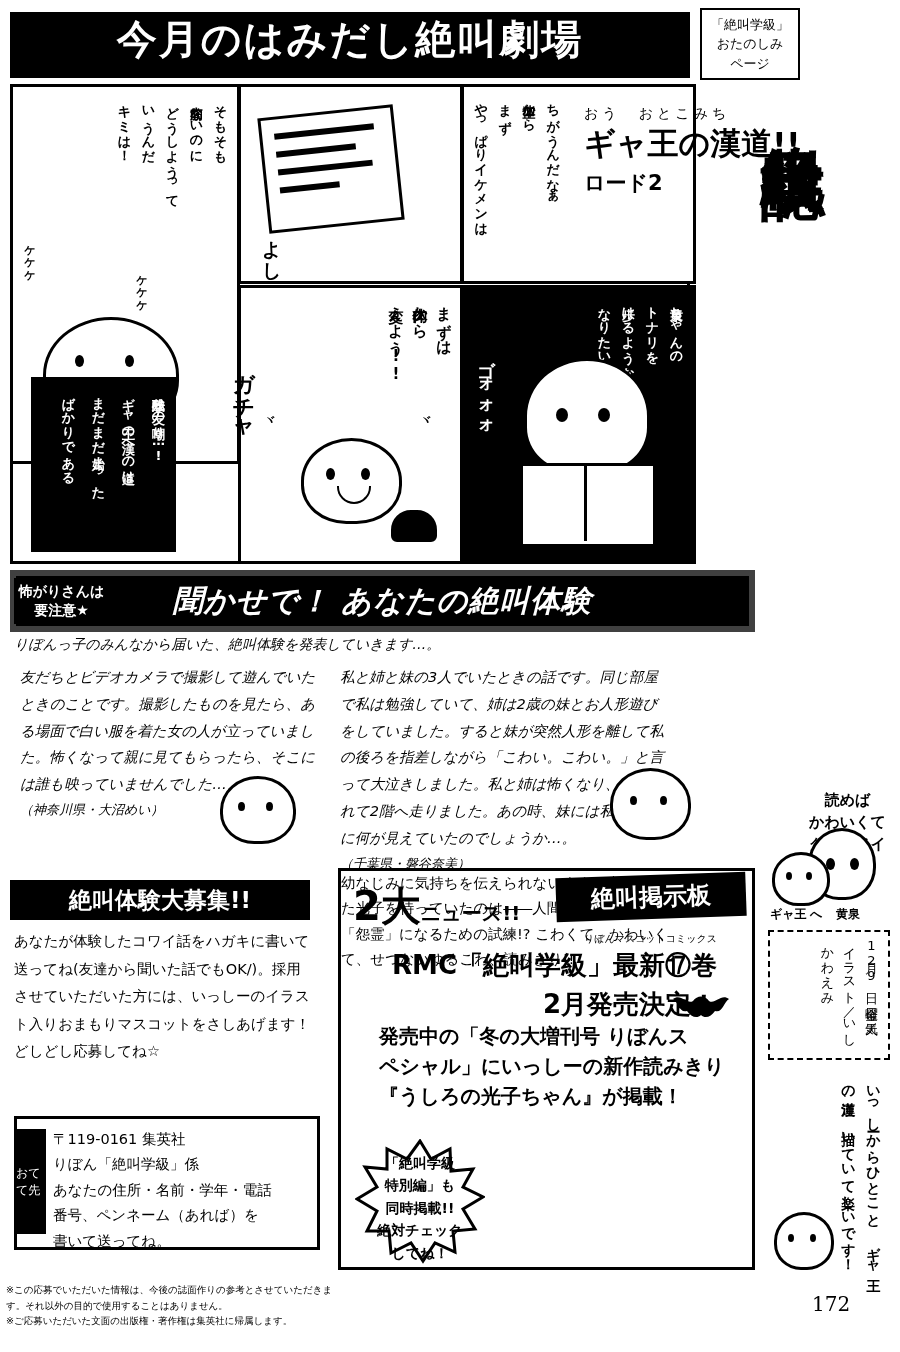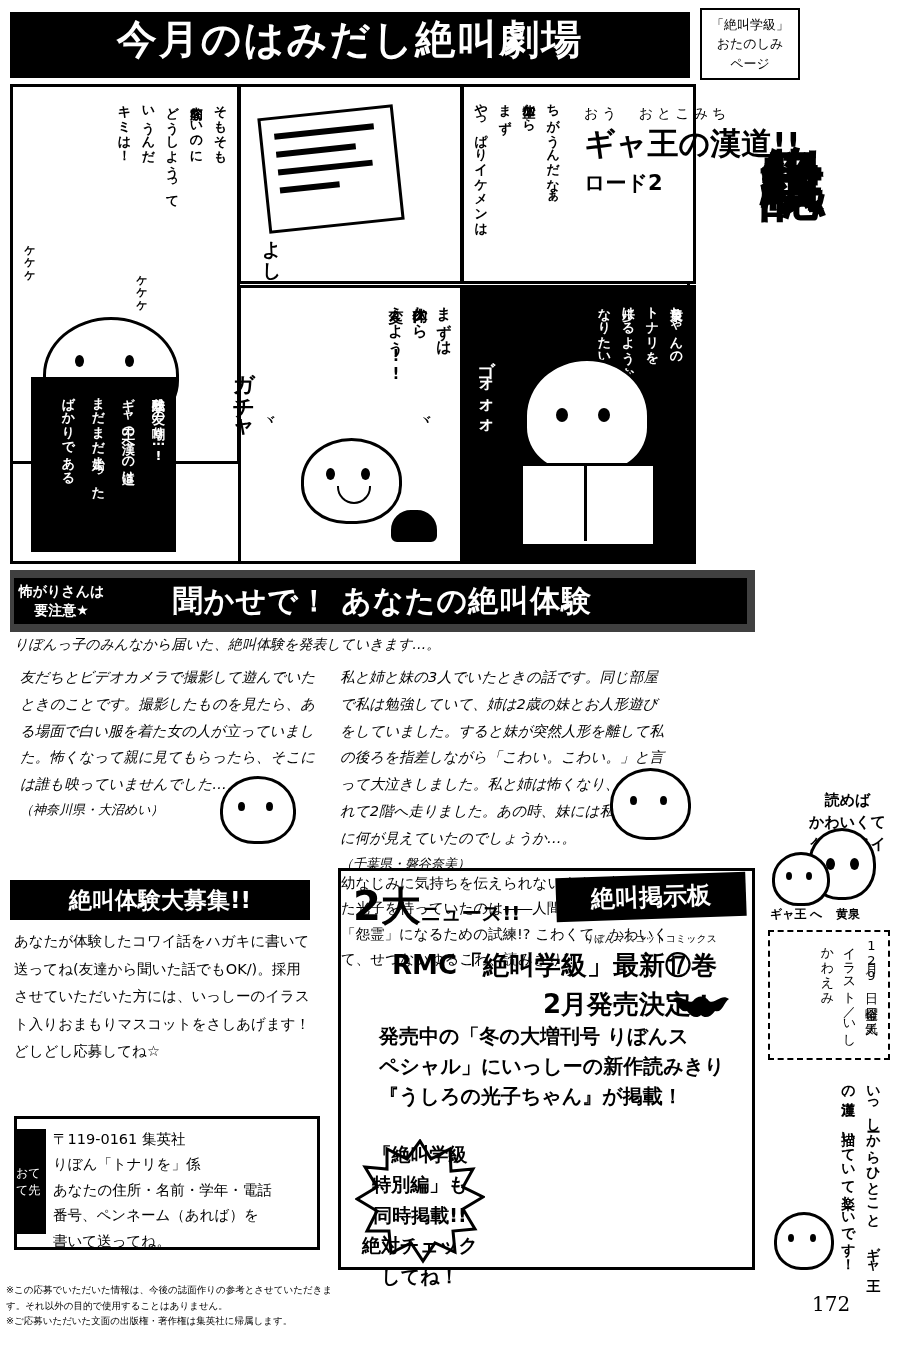--- a/index.html
+++ b/index.html
@@ -37,21 +37,21 @@
        font-size:13px;line-height:1.35;font-weight:bold;}
   .txtsm{font-size:11px;}
   .blk{background:#000;color:#fff;}
 
   
   .blob{position:absolute;border:3px solid #000;border-radius:50% 50% 45% 45%;background:#fff;}
   .eye{position:absolute;width:9px;height:12px;background:#000;border-radius:50%;}
   .mouth{position:absolute;border:2px solid #000;border-top:none;border-radius:0 0 40px 40px;}
 
   
-  #mid-band{left:10px;top:570px;width:745px;height:62px;border:8px solid #404040;background:#000;}
+  #mid-band{left:10px;top:570px;width:745px;height:62px;border:6px solid #404040;background:#000;font-style:italic;}
   #mid-band .t{color:#fff;font-size:30px;font-weight:bold;letter-spacing:1px;}
   #warn{position:absolute;left:14px;top:578px;width:95px;height:46px;background:#000;color:#fff;
     font-size:14px;font-weight:bold;line-height:1.35;display:flex;align-items:center;justify-content:center;text-align:center;}
 
   
   #letters{left:10px;top:636px;width:745px;height:230px;font-style:italic;}
   .lead{position:absolute;left:4px;top:0;font-size:14px;}
   .col{position:absolute;top:28px;font-size:14.5px;line-height:1.85;}
   #colA{left:10px;width:300px;}
   #colB{left:330px;width:330px;}
@@ -74,22 +74,22 @@
   #news-big small{font-size:20px;}
   #news-tag{position:absolute;left:215px;top:4px;width:190px;height:44px;background:#000;color:#fff;
      font-size:24px;font-weight:bold;display:flex;align-items:center;justify-content:center;transform:rotate(-2deg);}
   .newsitem{position:absolute;font-size:17px;line-height:1.5;}
   #n1{left:46px;top:60px;width:330px;text-align:right;}
   #n1 .big{font-size:26px;font-weight:bold;}
   #n2{left:38px;top:150px;width:350px;}
   #n2 .big{font-size:20px;font-weight:bold;}
   #n3{left:60px;top:262px;width:330px;font-size:14.5px;line-height:1.75;}
   #burst{position:absolute;left:14px;top:268px;width:130px;height:125px;}
-  #burst .bt{position:absolute;left:0;top:0;width:130px;height:125px;display:flex;align-items:flex-start;
-     justify-content:center;text-align:center;font-size:19px;font-weight:bold;line-height:1.6;}
+  #burst .bt{position:absolute;left:0;top:0;width:130px;height:125px;display:flex;align-items:flex-end;
+     justify-content:center;text-align:center;font-size:14px;font-weight:bold;line-height:1.6;}
 
   
   #rb1{left:768px;top:930px;width:122px;height:130px;border:2px dashed #000;}
   #rb1 .c{position:absolute;inset:6px;writing-mode:vertical-rl;text-orientation:upright;
      font-size:13px;line-height:1.7;}
   #rb2{left:768px;top:1072px;width:122px;height:200px;}
   #rb2 .c{position:absolute;right:4px;top:4px;writing-mode:vertical-rl;text-orientation:upright;
      font-size:14px;line-height:1.8;font-weight:bold;}
 
   #pagenum{position:absolute;left:812px;top:1292px;font-size:20px;font-family:"DejaVu Serif",serif;}
@@ -295,21 +295,21 @@
     <div class="eye" style="left:650px;top:160px;width:7px;height:9px;"></div>
   </div>
 
   <div class="box" id="recruit">
     <div id="recruit-head">絶叫体験大募集!!</div>
     <div id="recruit-body">あなたが体験したコワイ話をハガキに書いて送ってね(友達から聞いた話でもOK/)。採用させていただいた方には、いっしーのイラスト入りおまもりマスコットをさしあげます！ どしどし応募してね☆</div>
     <div id="addr">
       <div id="addr-tab">おてて先</div>
       <div id="addr-txt">
         <div>〒119-0161 集英社</div>
-        <div>りぼん「トナリを」係</div>
+        <div>りぼん「絶叫学級」係</div>
         <div>あなたの住所・名前・学年・電話</div>
         <div>番号、ペンネーム（あれば）を</div>
         <div>書いて送ってね。</div>
       </div>
     </div>
   </div>
   <div id="fineprint">
     <div>※この応募でいただいた情報は、今後の誌面作りの参考とさせていただきます。それ以外の目的で使用することはありません。</div>
     <div>※ご応募いただいた文面の出版権・著作権は集英社に帰属します。</div>
   </div>

